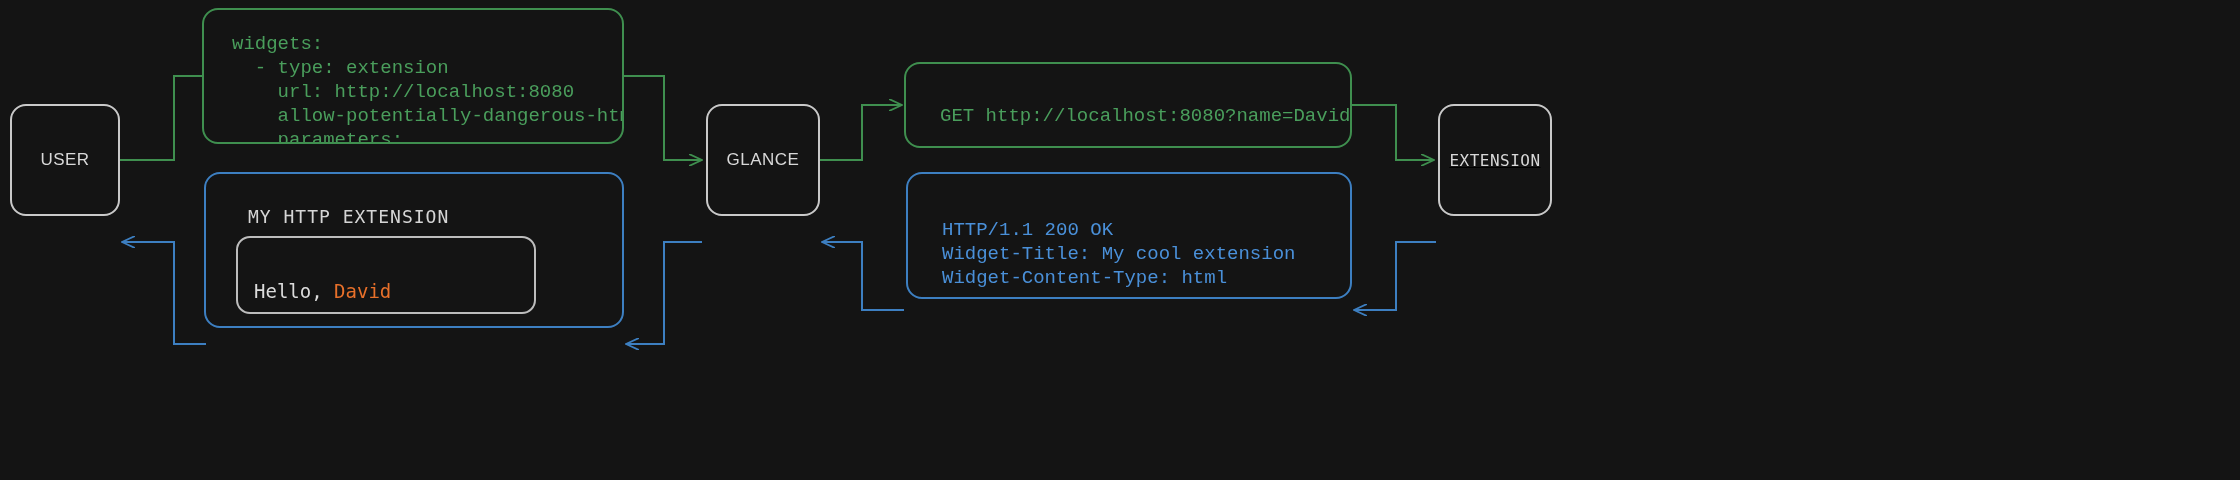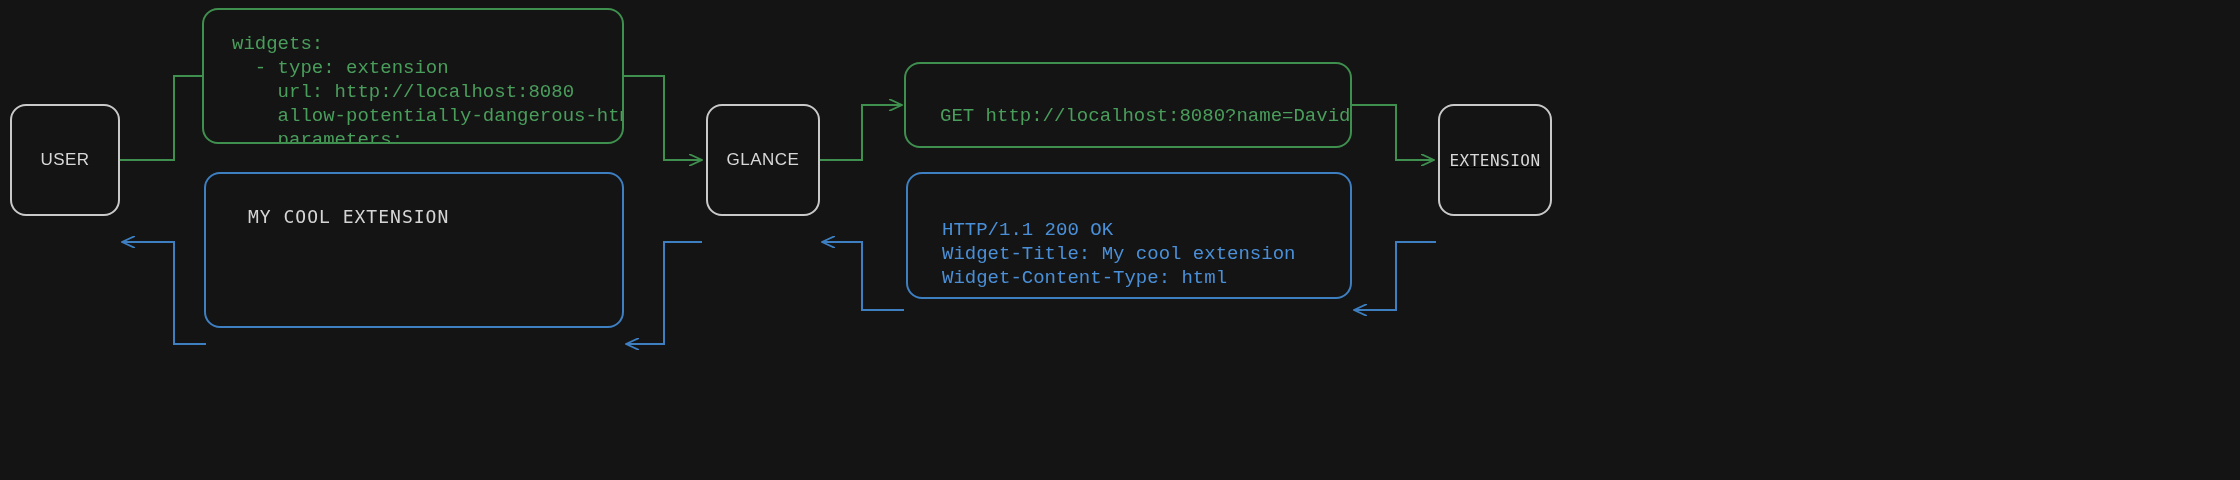--- a/index.html
+++ b/index.html
@@ -168,16 +168,19 @@
 
   <div class="panel blue" style="left:906px; top:172px; width:446px; height:127px;">
     <pre class="code blue http-text">HTTP/1.1 200 OK
 Widget-Title: My cool extension
 Widget-Content-Type: html
 
 Hello, &lt;span class="color-primary"&gt;David&lt;/span&gt;</pre>
   </div>
 
   <div class="panel blue" style="left:204px; top:172px; width:420px; height:156px;">
-    <div class="widget-title">MY COOL EXTENSION</div>
+    <div class="widget-title">MY HTTP EXTENSION</div>
+    <div class="widget-body">
+      <div class="widget-body-text"><span>Hello, </span><span class="accent">David</span></div>
+    </div>
   </div>
 
 </div>
 
 </body></html>

